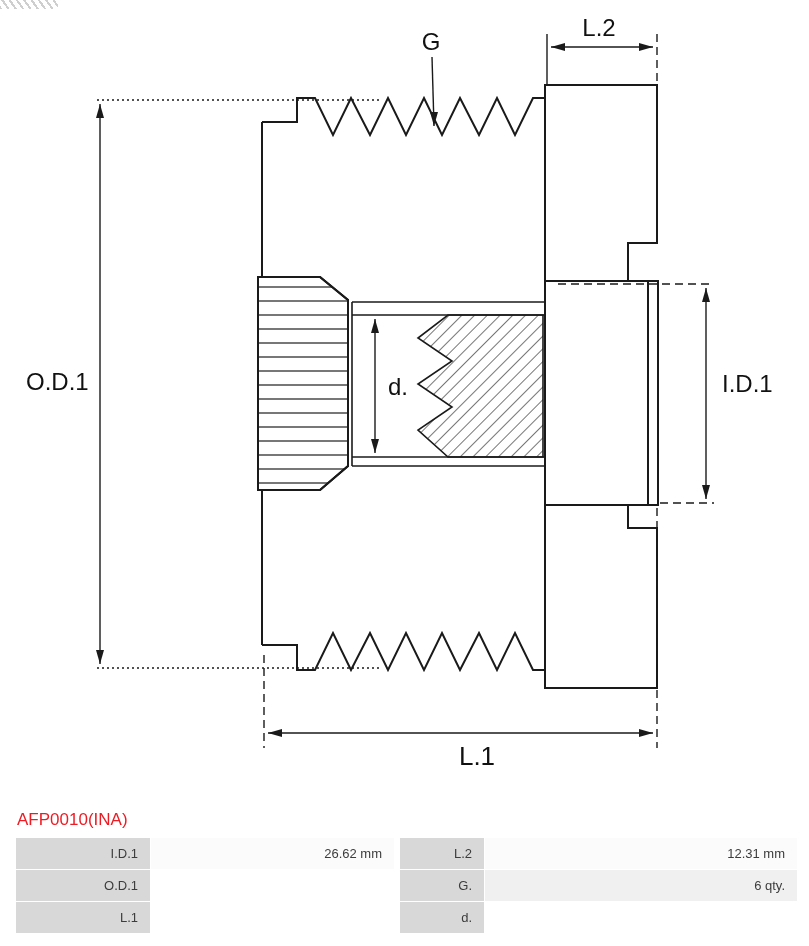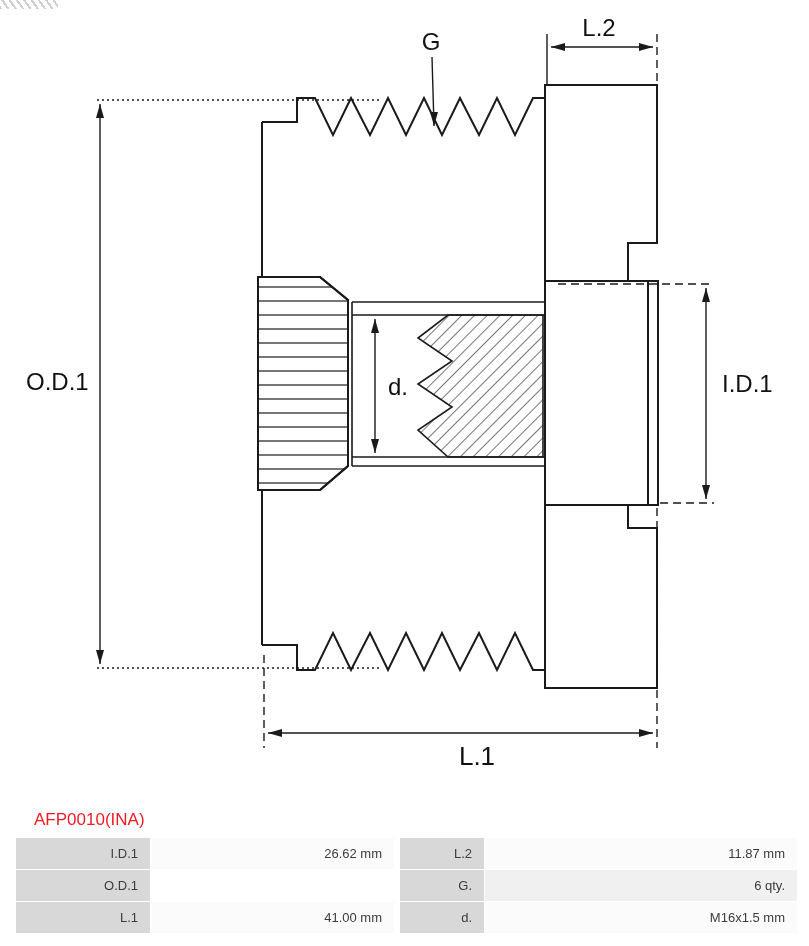--- a/index.html
+++ b/index.html
@@ -17,21 +17,21 @@
   .thin{fill:none;stroke:#1a1a1a;stroke-width:1.6;}
   .dim{fill:none;stroke:#1a1a1a;stroke-width:1.4;}
   .dotted{stroke-dasharray:2 3;}
   .dashed{stroke-dasharray:8 5;}
   .pat{stroke:#1a1a1a;stroke-width:1.2;}
   .whitefill{fill:#ffffff;stroke:#1a1a1a;stroke-width:2;}
   text.dim-text{font-family:"Liberation Sans",sans-serif;font-size:24px;fill:#111111;}
   text.dim-text-lg{font-family:"Liberation Sans",sans-serif;font-size:26px;fill:#111111;}
 
   .product-code{
-    margin:10px 0 8px 34px;
+    margin:10px 0 8px 17px;
     font-size:17px;
     color:#ed1c24;
   }
   .spec-table{
     display:flex;gap:6px;margin-left:16px;width:778px;
   }
   .spec-col{display:flex;flex-direction:column;gap:1px;}
   .spec-row{display:grid;gap:1px;}
   .spec-col-left .spec-row{grid-template-columns:134px 243px;}
   .spec-col-right .spec-row{grid-template-columns:84px 312px;}
@@ -145,30 +145,28 @@
   <div class="spec-col spec-col-left">
     <div class="spec-row">
       <div class="cell label">I.D.1</div>
       <div class="cell value">26.62 mm</div>
     </div>
     <div class="spec-row">
       <div class="cell label">O.D.1</div>
     </div>
     <div class="spec-row">
       <div class="cell label">L.1</div>
-      <div class="cell value">41.00 mm</div>
     </div>
   </div>
   <div class="spec-col spec-col-right">
     <div class="spec-row">
       <div class="cell label">L.2</div>
-      <div class="cell value">11.87 mm</div>
+      <div class="cell value">12.31 mm</div>
     </div>
     <div class="spec-row">
       <div class="cell label">G.</div>
       <div class="cell value">6 qty.</div>
     </div>
     <div class="spec-row">
       <div class="cell label">d.</div>
-      <div class="cell value">M16x1.5 mm</div>
     </div>
   </div>
 </div>
 
 </body></html>

